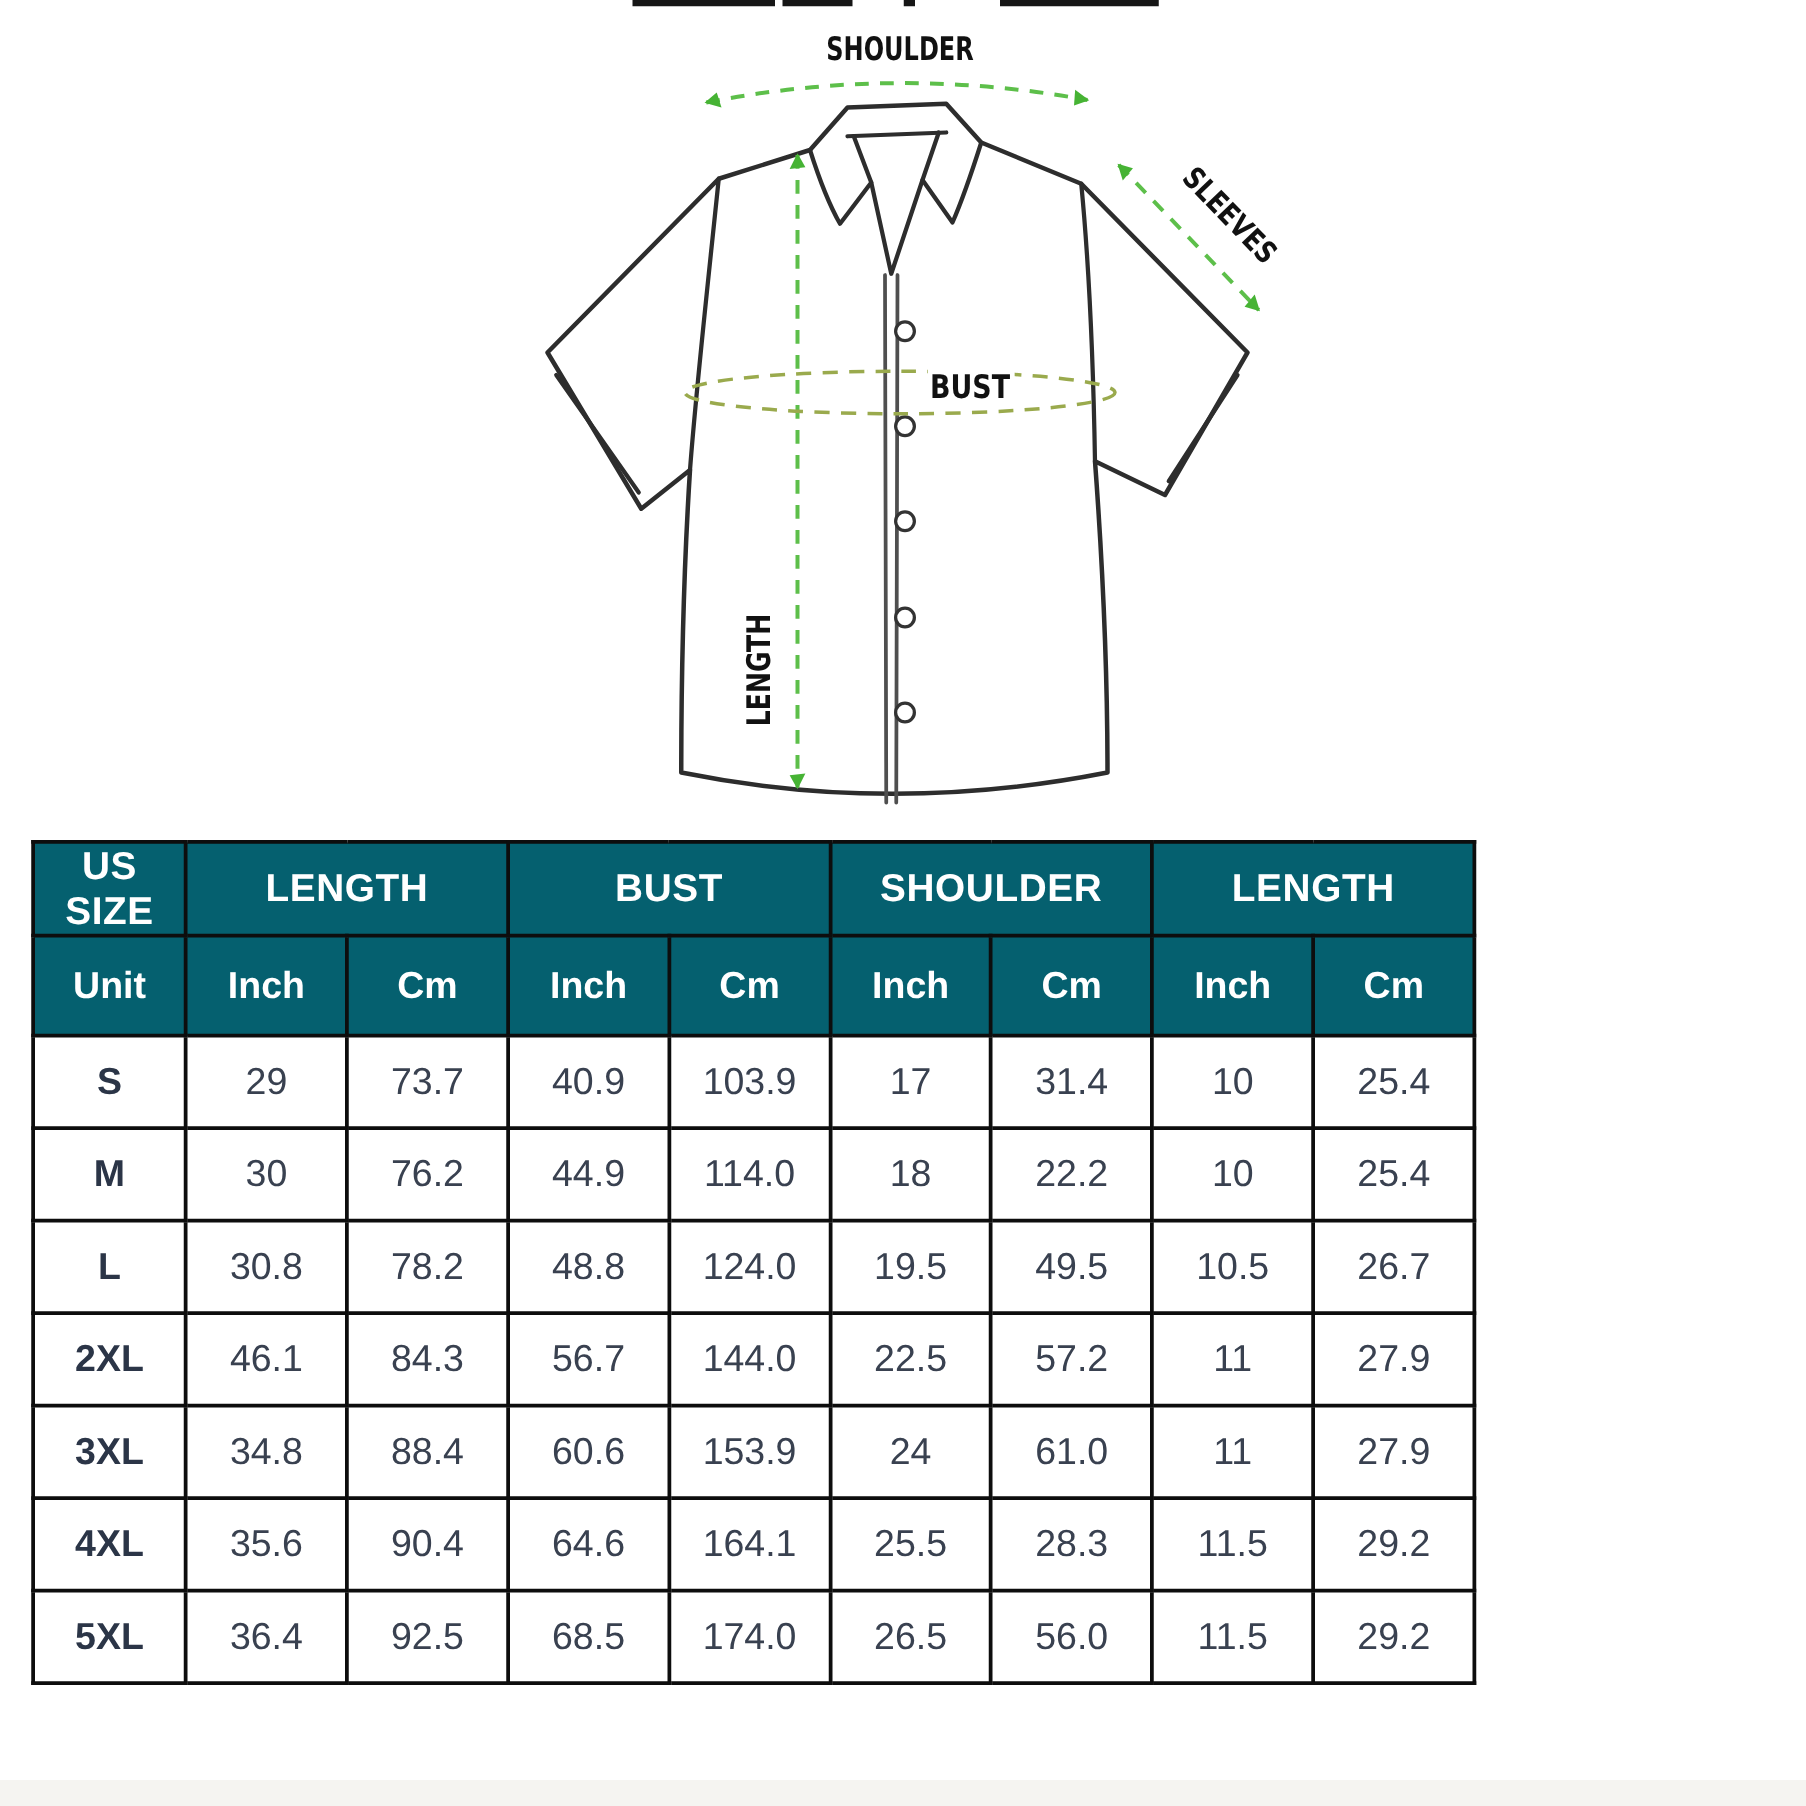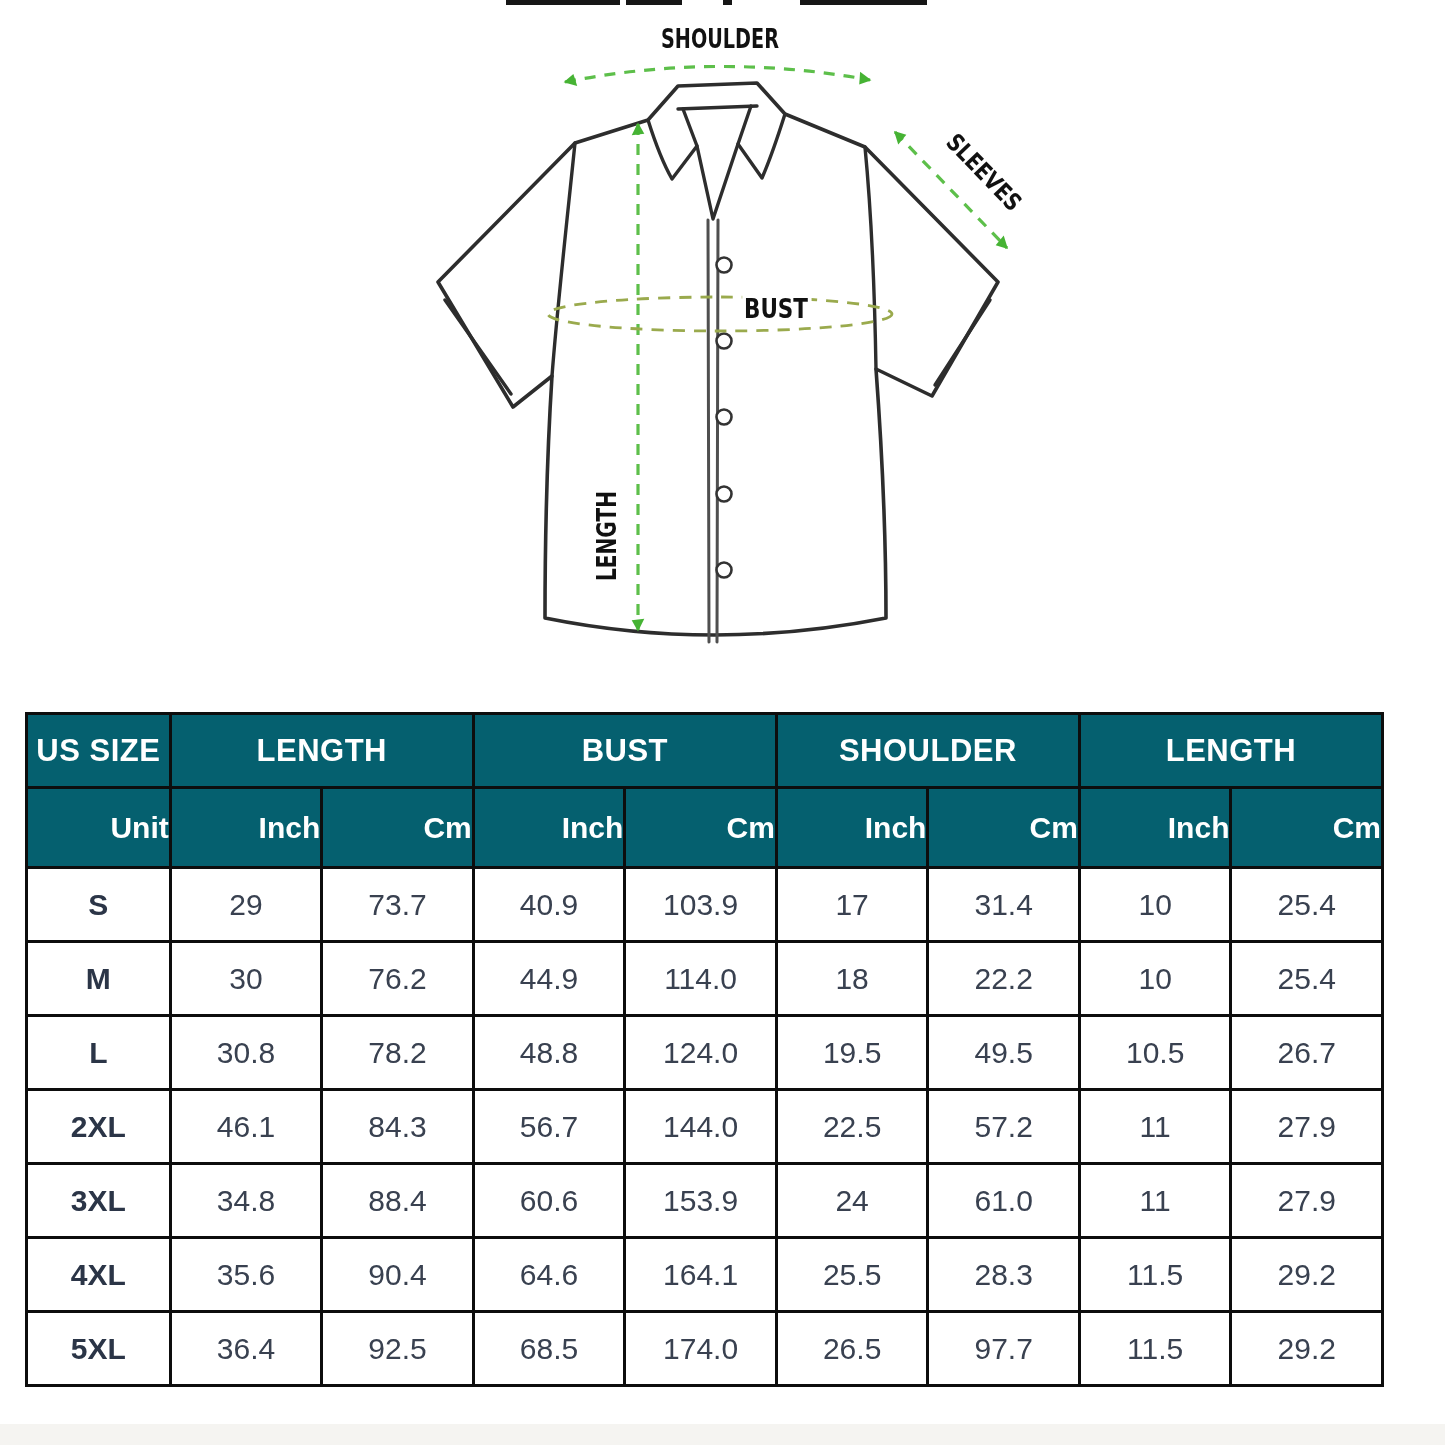--- a/index.html
+++ b/index.html
@@ -15,27 +15,27 @@
   .outline{fill:none;stroke:#2d2d2d;stroke-width:3.4;stroke-linejoin:round;stroke-linecap:round;}
   .silhouette{fill:#ffffff;stroke:#2d2d2d;stroke-width:3.6;stroke-linejoin:round;}
   .seam{fill:none;stroke:#4f4f4f;stroke-width:3;stroke-linecap:round;}
   .btn{fill:#ffffff;stroke:#333333;stroke-width:2.6;}
   .dash{fill:none;stroke:#5dbf4a;stroke-width:3.2;stroke-dasharray:11 9;}
   .bustdash{fill:none;stroke:#9aaa4d;stroke-width:2.8;stroke-dasharray:12 9;}
   .dlabel{font-family:"DejaVu Sans",sans-serif;font-weight:bold;fill:#111111;}
   .halo{stroke:#ffffff;stroke-width:9;paint-order:stroke;}
 
   
-  #size-table-wrap{position:absolute;left:25px;top:712px;width:1359px;}
+  #size-table-wrap{position:absolute;left:25px;top:672px;width:1156px;}
   table{border-collapse:collapse;table-layout:fixed;width:100%;}
   col.c0{width:10.6%;}
   col.cn{width:11.175%;}
   th,td{border:3px solid #0d0d0d;text-align:center;vertical-align:middle;padding:0;}
   .grp{background:#05606f;color:#ffffff;font-weight:bold;font-size:31px;height:71px;letter-spacing:.5px;}
-  .unit{background:#05606f;color:#ffffff;font-weight:bold;font-size:30px;height:77px;text-align:right;}
+  .unit{background:#05606f;color:#ffffff;font-weight:bold;font-size:30px;height:77px;}
   .sizec{font-weight:bold;font-size:30px;color:#2b3547;height:71px;background:#ffffff;}
   .val{font-size:30px;color:#394150;background:#ffffff;}
   .footer-strip{position:absolute;left:0;top:1424px;width:1445px;height:21px;background:#f5f4f1;}
 </style>
 </head>
 <body>
 
 <div class="artifact" style="left:506px;width:114px;"></div>
 <div class="artifact" style="left:626px;width:56px;"></div>
 <div class="artifact" style="left:723px;width:9px;"></div>
@@ -194,21 +194,21 @@
         <td class="val">11.5</td>
         <td class="val">29.2</td>
       </tr>
       <tr>
         <td class="sizec">5XL</td>
         <td class="val">36.4</td>
         <td class="val">92.5</td>
         <td class="val">68.5</td>
         <td class="val">174.0</td>
         <td class="val">26.5</td>
-        <td class="val">97.7</td>
+        <td class="val">56.0</td>
         <td class="val">11.5</td>
         <td class="val">29.2</td>
       </tr>
     </tbody>
   </table>
 </div>
 
 <div class="footer-strip"></div>
 
 </body></html>

